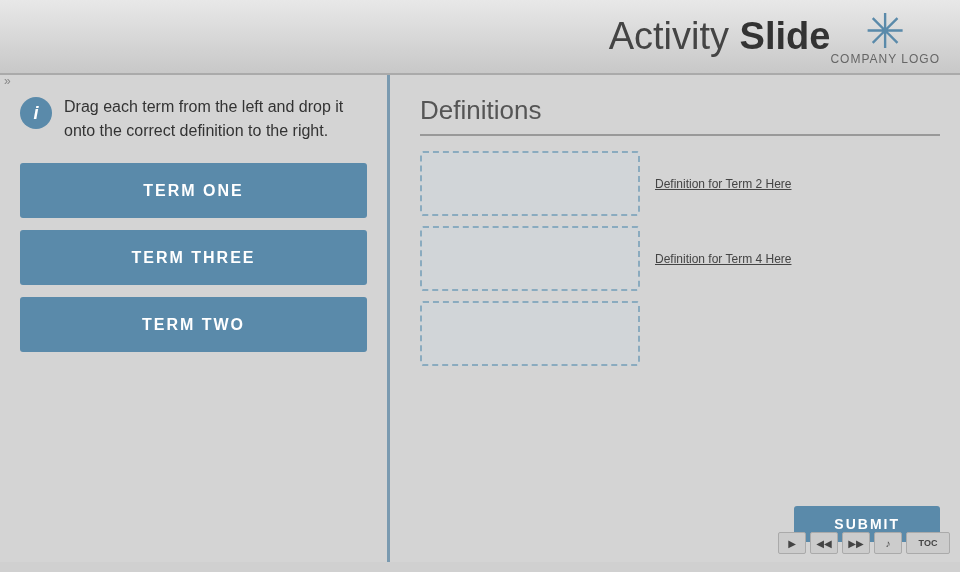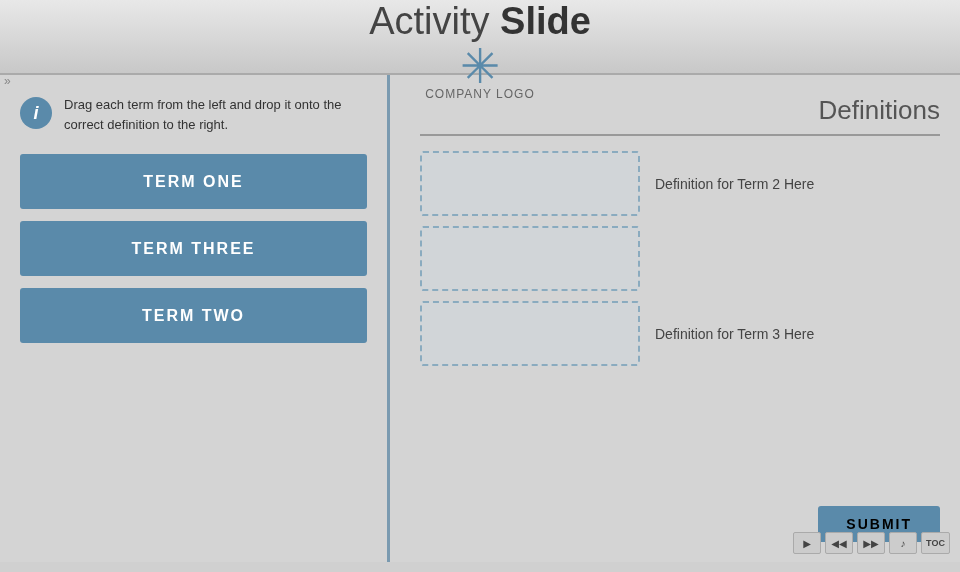--- a/index.html
+++ b/index.html
@@ -11,24 +11,23 @@
       font-family: Arial, sans-serif;
       background: #d0d0d0;
     }
 
     
     #header {
       background: linear-gradient(to bottom, #e8e8e8, #c8c8c8);
       height: 75px;
       display: flex;
       align-items: center;
-      justify-content: flex-start;
+      justify-content: flex-end;
       padding: 0 20px 0 20px;
       border-bottom: 2px solid #aaa;
-      flex-direction: column;
     }
 
     #header-title {
       font-size: 38px;
       color: #444;
       font-weight: normal;
     }
 
     #header-title strong {
       font-weight: bold;
@@ -89,21 +88,21 @@
       align-items: center;
       justify-content: center;
       font-style: italic;
       font-weight: bold;
       font-size: 18px;
       margin-right: 12px;
       margin-top: 2px;
     }
 
     #instructions-text {
-      font-size: 13px;
+      font-size: 16px;
       color: #333;
       line-height: 1.5;
     }
 
     .term-button {
       background: #5a8aaa;
       color: white;
       border: none;
       border-radius: 3px;
       padding: 12px;
@@ -124,21 +123,21 @@
     #right-panel {
       flex: 1;
       padding: 20px 20px 20px 30px;
       display: flex;
       flex-direction: column;
     }
 
     #definitions-title {
       font-size: 26px;
       color: #555;
-      text-align: right;
+      text-align: left;
       margin-bottom: 8px;
       font-weight: normal;
     }
 
     #definitions-divider {
       border: none;
       border-top: 2px solid #999;
       margin-bottom: 15px;
     }
 
@@ -158,35 +157,36 @@
     .drop-zone {
       width: 220px;
       min-width: 220px;
       height: 65px;
       border: 2px dashed #8aabbf;
       background: rgba(200, 220, 235, 0.2);
       border-radius: 3px;
     }
 
     .definition-text {
-      font-size: 14px;
+      font-size: 12px;
       color: #444;
+      text-decoration: underline;
     }
 
     #submit-row {
       display: flex;
       justify-content: flex-end;
       margin-top: 10px;
     }
 
     #submit-button {
       background: #5a8aaa;
-      color: #000000;
+      color: #ffffff;
       border: none;
-      padding: 10px 28px;
+      padding: 10px 40px;
       font-size: 14px;
       font-weight: bold;
       letter-spacing: 2px;
       text-transform: uppercase;
       cursor: pointer;
       border-radius: 3px;
     }
 
     .ctrl-btn {
       width: 28px;
@@ -258,38 +258,38 @@
 
       <div id="definitions-area">
 
         <div class="definition-row">
           <div class="drop-zone"></div>
           <span class="definition-text">Definition for Term 2 Here</span>
         </div>
 
         <div class="definition-row">
           <div class="drop-zone"></div>
+          <span class="definition-text">Definition for Term 4 Here</span>
         </div>
 
 
         <div class="definition-row">
           <div class="drop-zone"></div>
-          <span class="definition-text">Definition for Term 3 Here</span>
         </div>
 
       </div>
 
       <div id="submit-row">
         <button id="submit-button">SUBMIT</button>
       </div>
     </div>
 
   </div>
 
   <div style="position: absolute; bottom: 8px; right: 10px; display: flex; gap: 4px;">
     <button class="ctrl-btn">▶</button>
     <button class="ctrl-btn">◀◀</button>
     <button class="ctrl-btn">▶▶</button>
     <button class="ctrl-btn">♪</button>
-    <button class="ctrl-btn" style="width:29px; font-size:9px; font-weight:bold;">TOC</button>
+    <button class="ctrl-btn" style="width:44px; font-size:9px; font-weight:bold;">TOC</button>
   </div>
 
 </div>
 
 </body></html>

